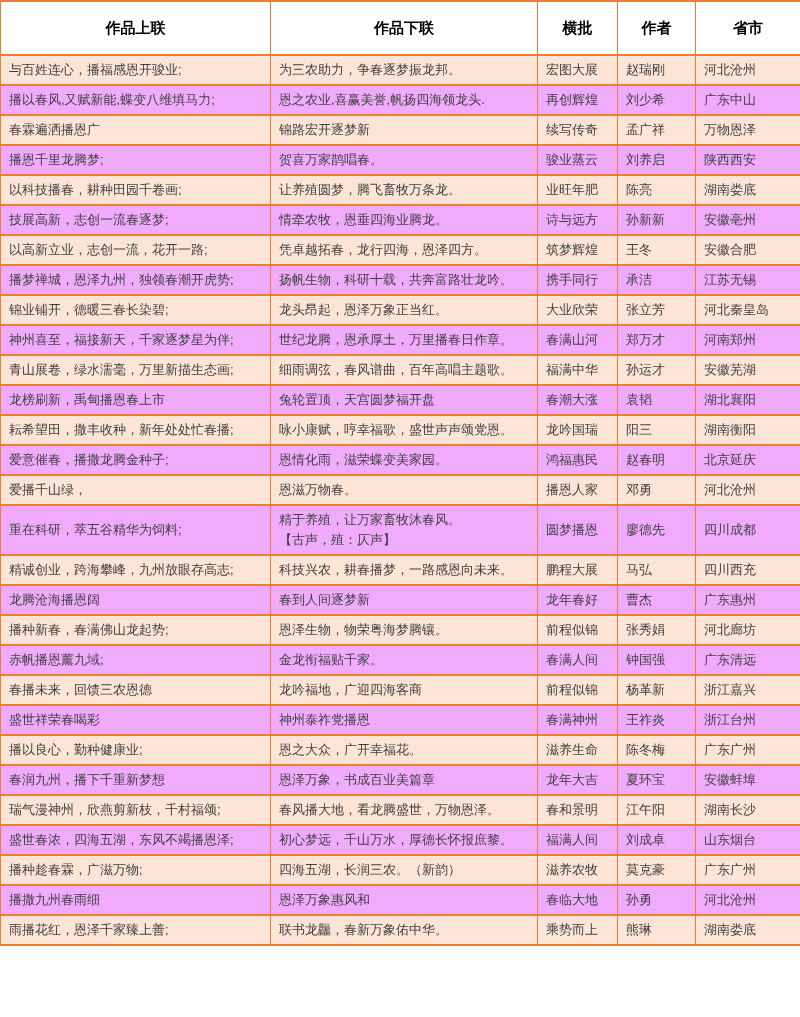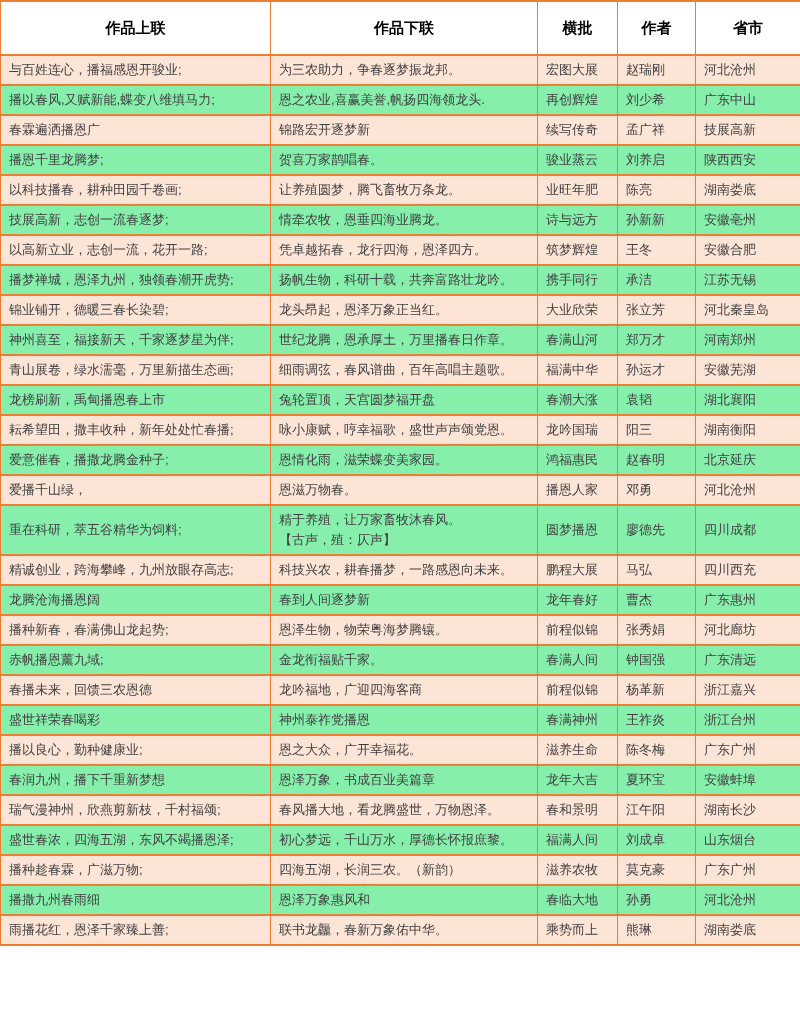--- a/index.html
+++ b/index.html
@@ -33,21 +33,21 @@
   }
   .couplet-table thead th {
     background: #ffffff;
     color: #000000;
     font-size: 15px;
     font-weight: bold;
     text-align: center;
     height: 44px;
   }
   .couplet-table tbody tr {
-    background: #86efac;
+    background: #f0abfc;
   }
   .couplet-table tbody tr:nth-child(odd) {
     background: #FCE4D6;
   }
   
   .couplet-table col.c1 { width: 270px; }
   .couplet-table col.c2 { width: 267px; }
   .couplet-table col.c3 { width: 80px; }
   .couplet-table col.c4 { width: 78px; }
   .couplet-table col.c5 { width: 105px; }
@@ -86,21 +86,21 @@
           <td>恩之农业,喜赢美誉,帆扬四海领龙头.</td>
           <td>再创辉煌</td>
           <td>刘少希</td>
           <td>广东中山</td>
         </tr>
         <tr>
           <td>春霖遍洒播恩广</td>
           <td>锦路宏开逐梦新</td>
           <td>续写传奇</td>
           <td>孟广祥</td>
-          <td>技展高新</td>
+          <td>万物恩泽</td>
         </tr>
         <tr>
           <td>播恩千里龙腾梦;</td>
           <td>贺喜万家鹊唱春。</td>
           <td>骏业蒸云</td>
           <td>刘养启</td>
           <td>陕西西安</td>
         </tr>
         <tr>
           <td>以科技播春，耕种田园千卷画;</td>

